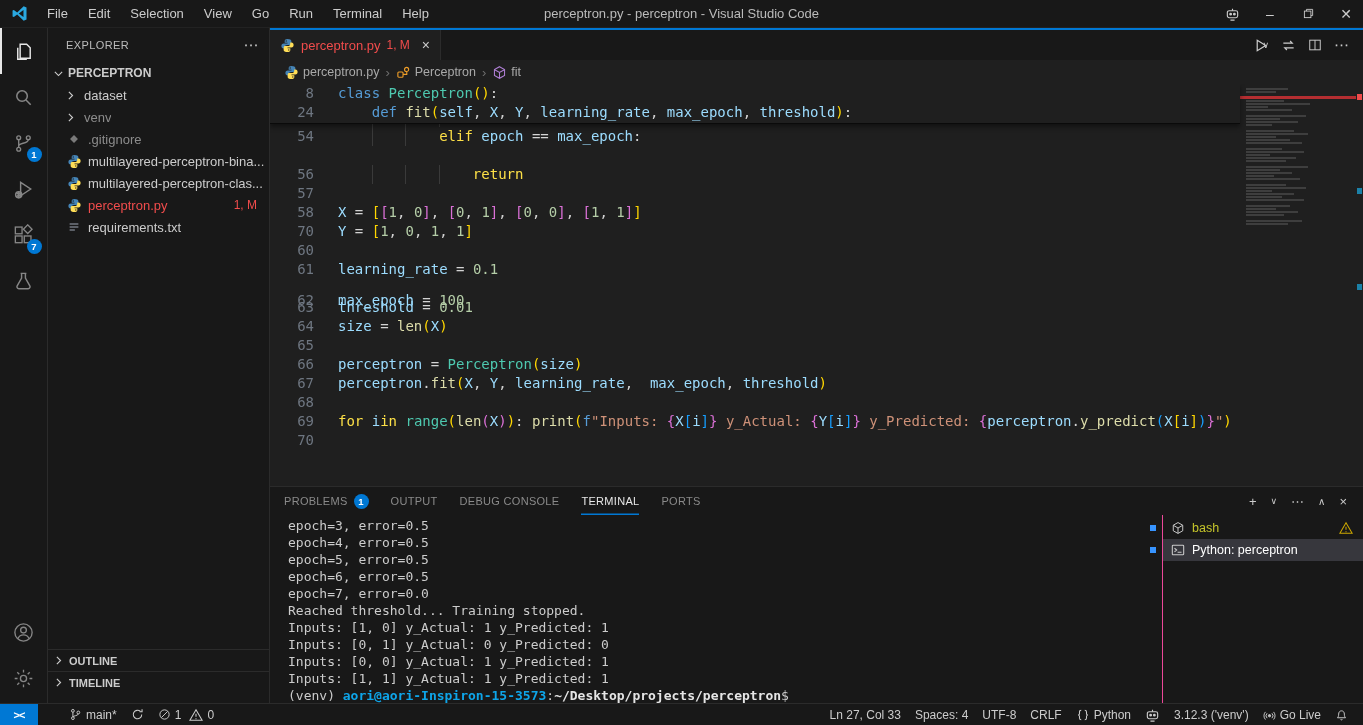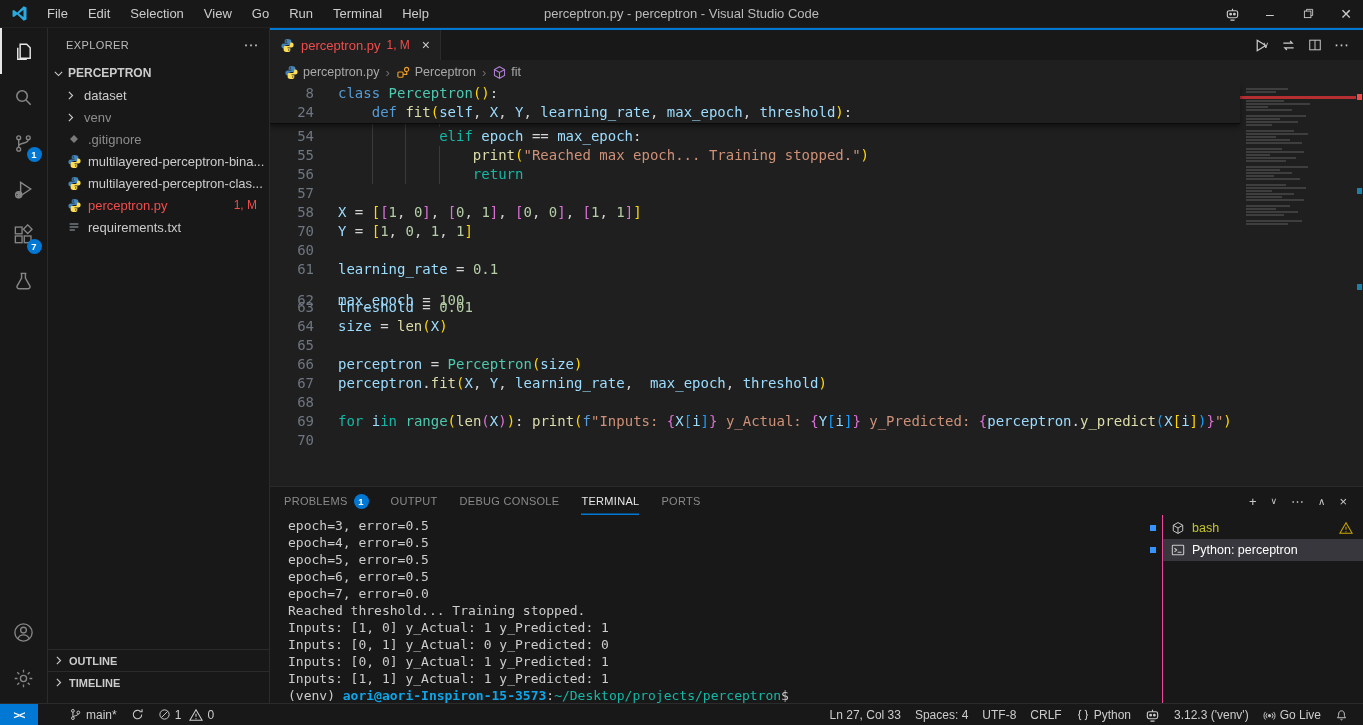--- a/index.html
+++ b/index.html
@@ -65,21 +65,21 @@
   .code-area { position:absolute; left:0; top:56px; width:100%; height:402px; overflow:hidden; }
   .code-scroll { position:absolute; left:0; top:0; right:123px; bottom:0; overflow:hidden; }
   .code-line { position:absolute; left:0; height:19px; width:100%; font:14px/19px "DejaVu Sans Mono", monospace; }
   .code-line .ln { position:absolute; left:0; width:44px; text-align:right; color:#6e7681; }
   .code-line .ctext { position:absolute; left:68px; white-space:pre; }
   .guide { position:absolute; top:0; height:19px; border-left:1px solid #3a3a3a; }
   .sticky { position:absolute; left:0; top:0; right:123px; height:40px; background:#1f1f1f; z-index:5;
             border-bottom:1px solid #0a0a0a; box-shadow:0 3px 5px rgba(0,0,0,.45); }
   .sticky .code-line { position:relative; }
 
-  .tk-k{color:#569cd6} .tk-c{color:#14b8a6} .tk-t{color:#4ec9b0} .tk-f{color:#dcdcaa}
+  .tk-k{color:#569cd6} .tk-c{color:#fde047} .tk-t{color:#4ec9b0} .tk-f{color:#dcdcaa}
   .tk-v{color:#9cdcfe} .tk-n{color:#b5cea8} .tk-s{color:#ce9178} .tk-p{color:#d4d4d4}
   .tk-b1{color:#ffd700} .tk-b2{color:#da70d6} .tk-b3{color:#179fff}
 
   
   .minimap { position:absolute; right:7px; top:0; width:116px; height:150px; background:#1f1f1f; overflow:hidden; }
   .mm-row { position:absolute; left:6px; height:2px; background:#575757; opacity:.55; }
   .mm-red { position:absolute; left:0; width:116px; height:3px; background:#b52e31; }
   .ruler { position:absolute; right:0; top:0; width:7px; height:402px; }
   .ruler .mark { position:absolute; right:1px; width:5px; height:6px; }
 
@@ -87,21 +87,21 @@
   .panel { position:absolute; left:270px; top:458px; width:1093px; height:217px; background:#181818; border-top:1px solid #2b2b2b; }
   .panel-tabs { position:absolute; left:0; top:0; width:100%; height:28px; display:flex; align-items:center; padding-left:14px; }
   .ptab { display:flex; align-items:center; gap:6px; font-size:11px; color:#8a8a8a; margin-right:22px; height:100%; letter-spacing:.3px; }
   .ptab.active { color:#e7e7e7; box-shadow:inset 0 -1.5px 0 #0078d4; }
   .ptab-badge { background:#0078d4; color:#fff; min-width:15px; height:15px; border-radius:9px; font-size:9.5px; line-height:15px;
                 text-align:center; padding:0 3px; font-weight:bold; }
   .panel-actions { margin-left:auto; display:flex; gap:14px; align-items:center; padding-right:16px; color:#cccccc; font-size:13px; }
   .term { position:absolute; left:18px; top:30px; width:860px; bottom:0; overflow:hidden;
           font:13px/17px "DejaVu Sans Mono", monospace; color:#cccccc; }
   .term-line { white-space:pre; height:17px; }
-  .t-w{color:#cccccc} .t-g{color:#0ea5e9;font-weight:bold} .t-b{color:#14b8a6;font-weight:normal}
+  .t-w{color:#cccccc} .t-g{color:#0ea5e9;font-weight:bold} .t-b{color:#e5e5e5;font-weight:bold}
   .prompt-row { position:relative; }
   .term-list { position:absolute; left:892px; top:28px; right:0; bottom:0; border-left:1px solid #ec4899; padding-top:2px; }
   .tl-row { height:22px; display:flex; align-items:center; gap:7px; padding-left:8px; font-size:12.5px; color:#cccccc; }
   .tl-row.selected { background:#37373d; color:#ffffff; }
   .tl-row .tl-warn { margin-left:auto; margin-right:10px; display:flex; }
   .tl-row.bash-row .tl-label { color:#c5c52a; }
   .tl-deco { position:absolute; width:6px; height:6px; background:#3794ff; left:-13px; }
 
   
   .statusbar { position:absolute; left:0; top:703px; width:1363px; height:22px; background:#181818; border-top:1px solid #2b2b2b;
@@ -383,27 +383,20 @@
               <span class="guide" style="left:101.7px"></span>
               <span class="guide" style="left:135.4px"></span>
               <span class="guide" style="left:169.2px"></span>
               <span class="ctext"><span class="tk-p">                </span><span class="tk-c">return</span></span>
             </div>
             <div class="code-line" style="top: 43px;">
               <span class="ln">54</span>
               <span class="guide" style="left:101.7px"></span>
               <span class="guide" style="left:135.4px"></span>
               <span class="ctext"><span class="tk-p">            </span><span class="tk-c">elif </span><span class="tk-v">epoch</span><span class="tk-p"> == </span><span class="tk-v">max_epoch</span><span class="tk-p">:</span></span>
-            </div>
-            <div class="code-line" style="top: 62px;">
-              <span class="ln">55</span>
-              <span class="guide" style="left:101.7px"></span>
-              <span class="guide" style="left:135.4px"></span>
-              <span class="guide" style="left:169.2px"></span>
-              <span class="ctext"><span class="tk-p">                </span><span class="tk-f">print</span><span class="tk-b1">(</span><span class="tk-s">"Reached max epoch... Training stopped."</span><span class="tk-b1">)</span></span>
             </div>
             <div class="code-line" style="top: 81px;">
               <span class="ln">56</span>
               <span class="guide" style="left:101.7px"></span>
               <span class="guide" style="left:135.4px"></span>
               <span class="guide" style="left:169.2px"></span>
               <span class="ctext"><span class="tk-p">                </span><span class="tk-c">return</span></span>
             </div>
             <div class="code-line" style="top: 100px;">
               <span class="ln">57</span>

